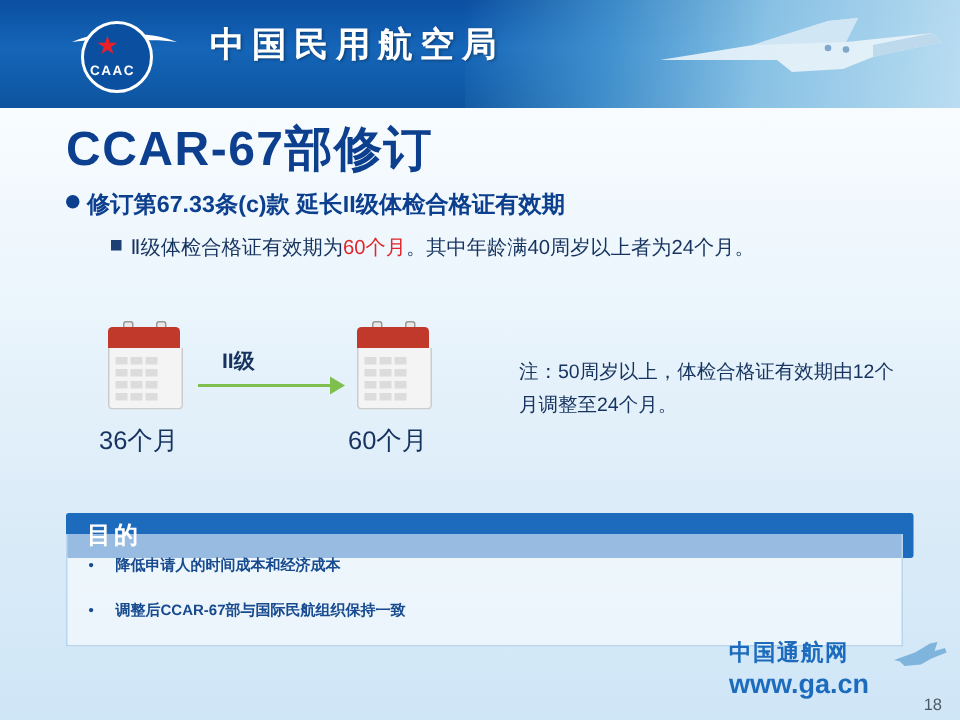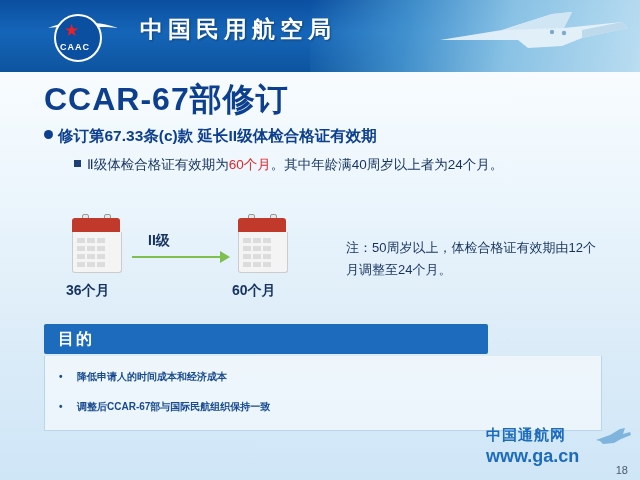--- a/index.html
+++ b/index.html
@@ -178,22 +178,22 @@
     float: left;
     width: 8px; height: 5px;
     margin: 0 2px 3px 0;
     background: #dcdcdc;
   }
   .cal-left { left: 72px; top: 218px; }
   .cal-right { left: 238px; top: 218px; }
   .cal-label {
     position: absolute;
     color: #16335f;
-    font-size: 14px;
-    font-weight: bold;
+    font-size: 17px;
+    font-weight: normal;
   }
   .cal-label-left { left: 66px; top: 282px; }
   .cal-label-right { left: 232px; top: 282px; }
   .arrow-wrap {
     position: absolute;
     left: 132px; top: 250px;
     width: 100px; height: 14px;
   }
   .arrow-line {
     position: absolute;
@@ -220,22 +220,22 @@
     position: absolute;
     left: 346px; top: 237px;
     width: 250px;
     color: #16335f;
     font-size: 13px;
     line-height: 22px;
   }
   
   .purpose-header {
     position: absolute;
-    left: 44px; top: 324px;
-    width: 444px; height: 30px;
+    left: 44px; top: 342px;
+    width: 565px; height: 30px;
     background: #1c6bbd;
     border-radius: 2px;
   }
   .purpose-header span {
     position: absolute;
     left: 14px; top: 5px;
     color: #ffffff;
     font-size: 16px;
     font-weight: bold;
     letter-spacing: 2px;

